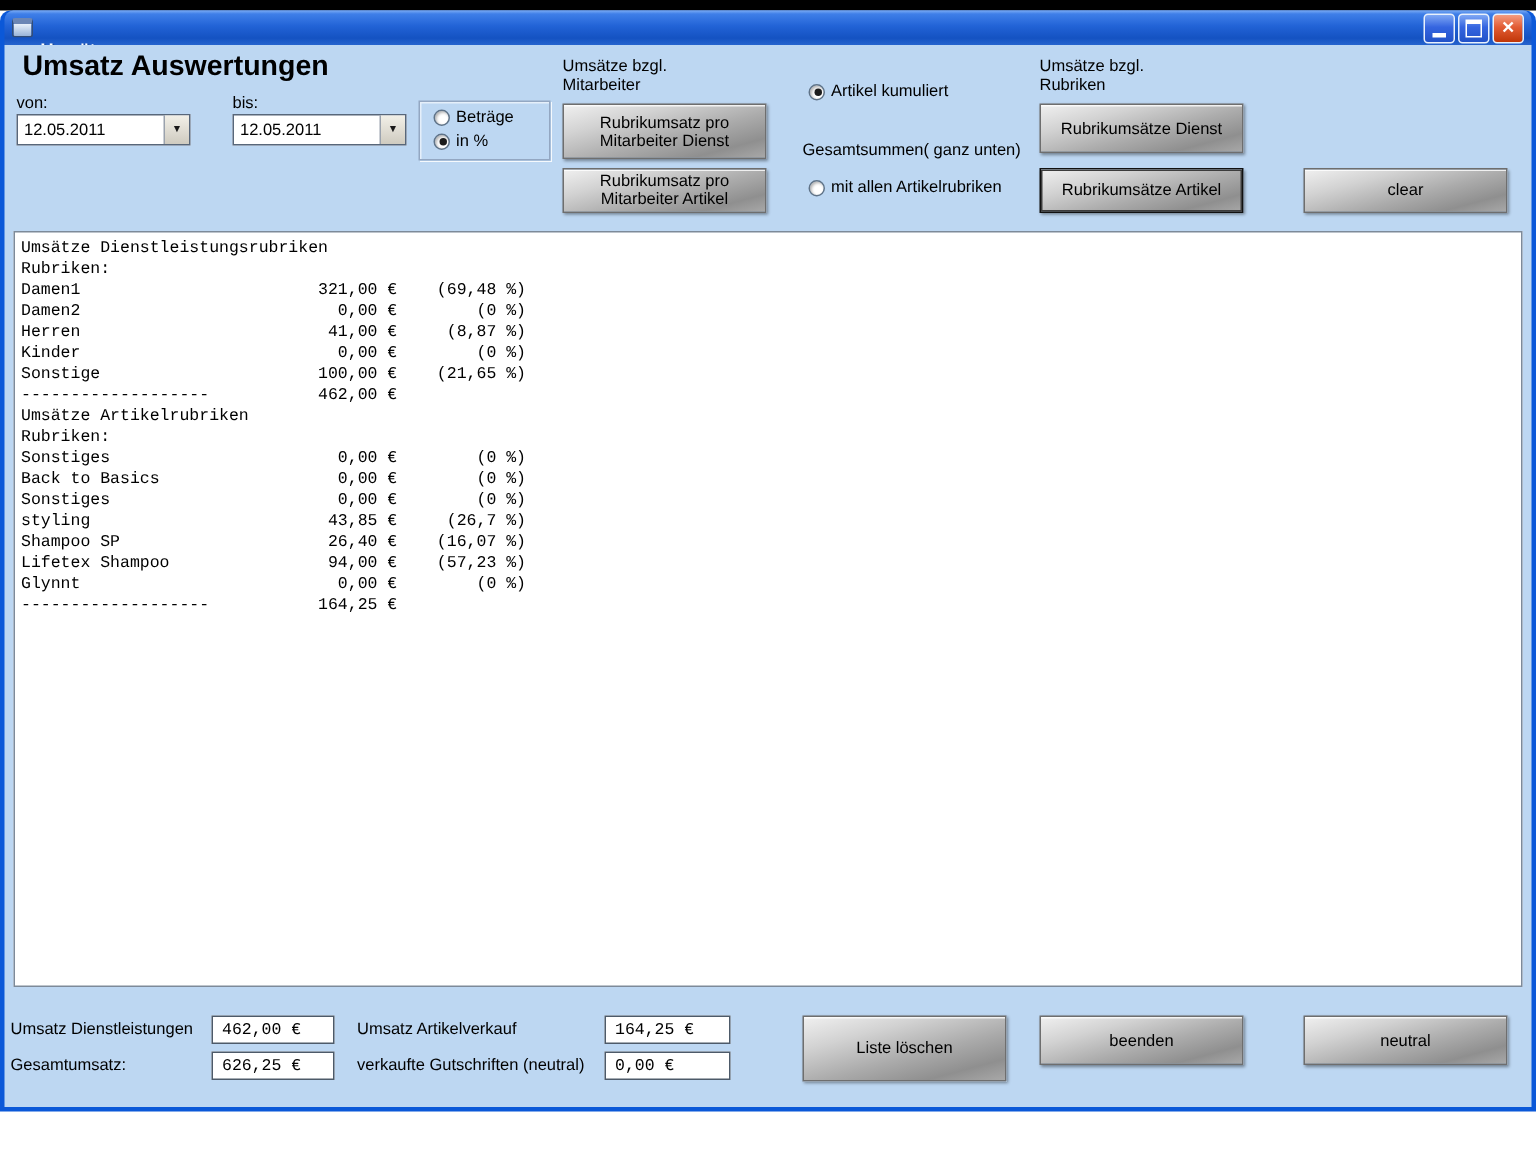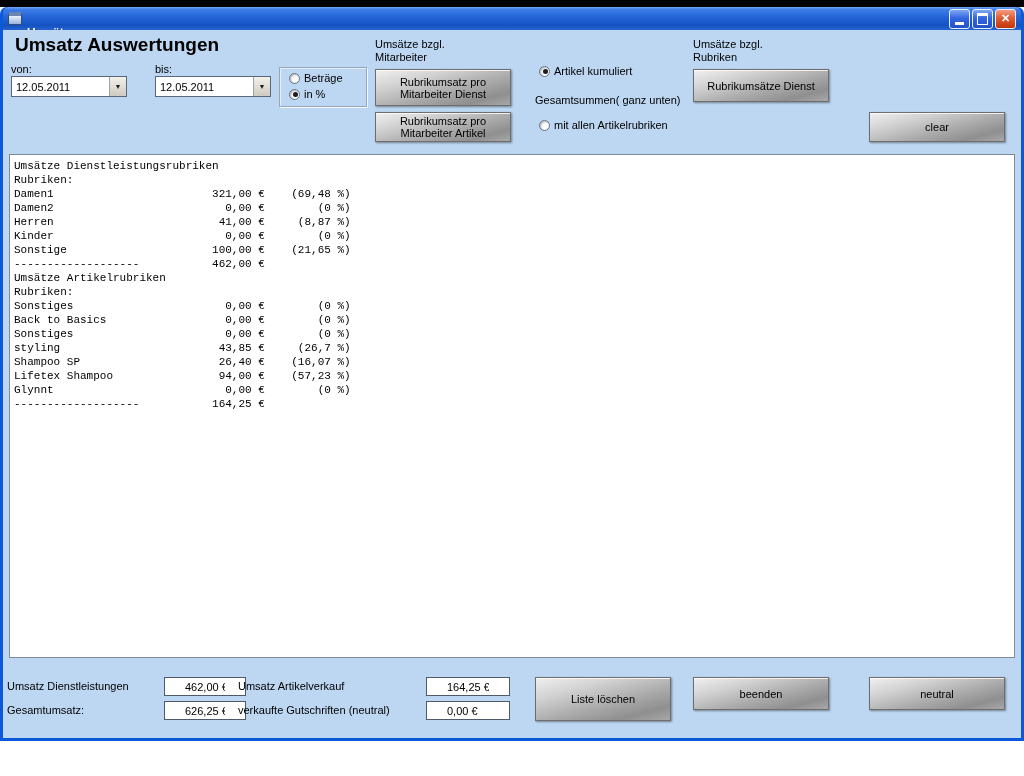--- a/index.html
+++ b/index.html
@@ -44,21 +44,21 @@
     font-size:11px; line-height:12px; color:#000; white-space:pre-line; cursor:pointer;
     background:linear-gradient(165deg,#f0f0f0 0%,#d2d2d2 28%,#ababab 58%,#8f8f8f 82%,#a8a8a8 100%);
     border:1px solid #6e6e6e; box-shadow:inset 0 1px 0 rgba(255,255,255,.8), 1px 1px 2px rgba(0,0,0,.4); }
   .metal-btn.focused { border:1px solid #111; box-shadow:inset 0 0 0 1px #3c3c3c, 1px 1px 2px rgba(0,0,0,.4); }
 
   .report { position:absolute; left:6px; top:124px; width:1006px; height:504px; background:#fff;
     border:1px solid #7d8a99; padding:4px 4px; overflow:hidden;
     font-family:"Liberation Mono","DejaVu Sans Mono",monospace; font-size:11px; line-height:14px; white-space:pre; color:#000; }
 
   .field { position:absolute; width:82px; height:19px; background:#fff; border:1px solid #4d5a69;
-    font-size:11px; padding:0 20px; font-family:Liberation Sans, sans-serif; color:#000; outline:none;margin-left:23px; }
+    font-size:11px; padding:0 6px; font-family:Liberation Mono, monospace; color:#000; outline:none; }
 </style>
 </head>
 <body>
 
 <div class="screen">
   <div class="desktop-top"></div>
 
   <div class="window">
     <div class="titlebar">
       <span class="app-icon"></span>
@@ -103,33 +103,34 @@
         </div>
       </div>
 
       <div class="caption" style="left:372px; top:8px;">Umsätze bzgl.
 Mitarbeiter</div>
       <div class="metal-btn" style="left:372px; top:39px; width:136px; height:37px;">Rubrikumsatz pro
 Mitarbeiter Dienst</div>
       <div class="metal-btn" style="left:372px; top:82px; width:136px; height:30px;">Rubrikumsatz pro
 Mitarbeiter Artikel</div>
 
-      <div class="radio-row" style="left:536px; top:35px;text-align:right;">
+      <div class="radio-row" style="left:536px; top:25px;text-align:right;">
         <span class="radio checked"></span>
         <span>Artikel kumuliert</span>
       </div>
       <div class="radio-row" style="left:536px; top:45px;margin-top:44px;">
         <span class="radio"></span>
         <span>mit allen Artikelrubriken</span>
       </div>
       <div class="lbl" style="left:532px; top:64px;">Gesamtsummen( ganz unten)</div>
 
       <div class="caption" style="left:690px; top:8px;">Umsätze bzgl.
 Rubriken</div>
       <div class="metal-btn" style="left:690px; top:39px; width:136px; height:33px;">Rubrikumsätze Dienst</div>
+      <div class="metal-btn focused" style="left:690px; top:82px; width:136px; height:30px;">Rubrikumsätze Artikel</div>
 
       <div class="metal-btn" style="left:866px; top:82px; width:136px; height:30px;">clear</div>
 
       <pre class="report">Umsätze Dienstleistungsrubriken
 Rubriken:
 Damen1                        321,00 €    (69,48 %)
 Damen2                          0,00 €        (0 %)
 Herren                         41,00 €     (8,87 %)
 Kinder                          0,00 €        (0 %)
 Sonstige                      100,00 €    (21,65 %)

